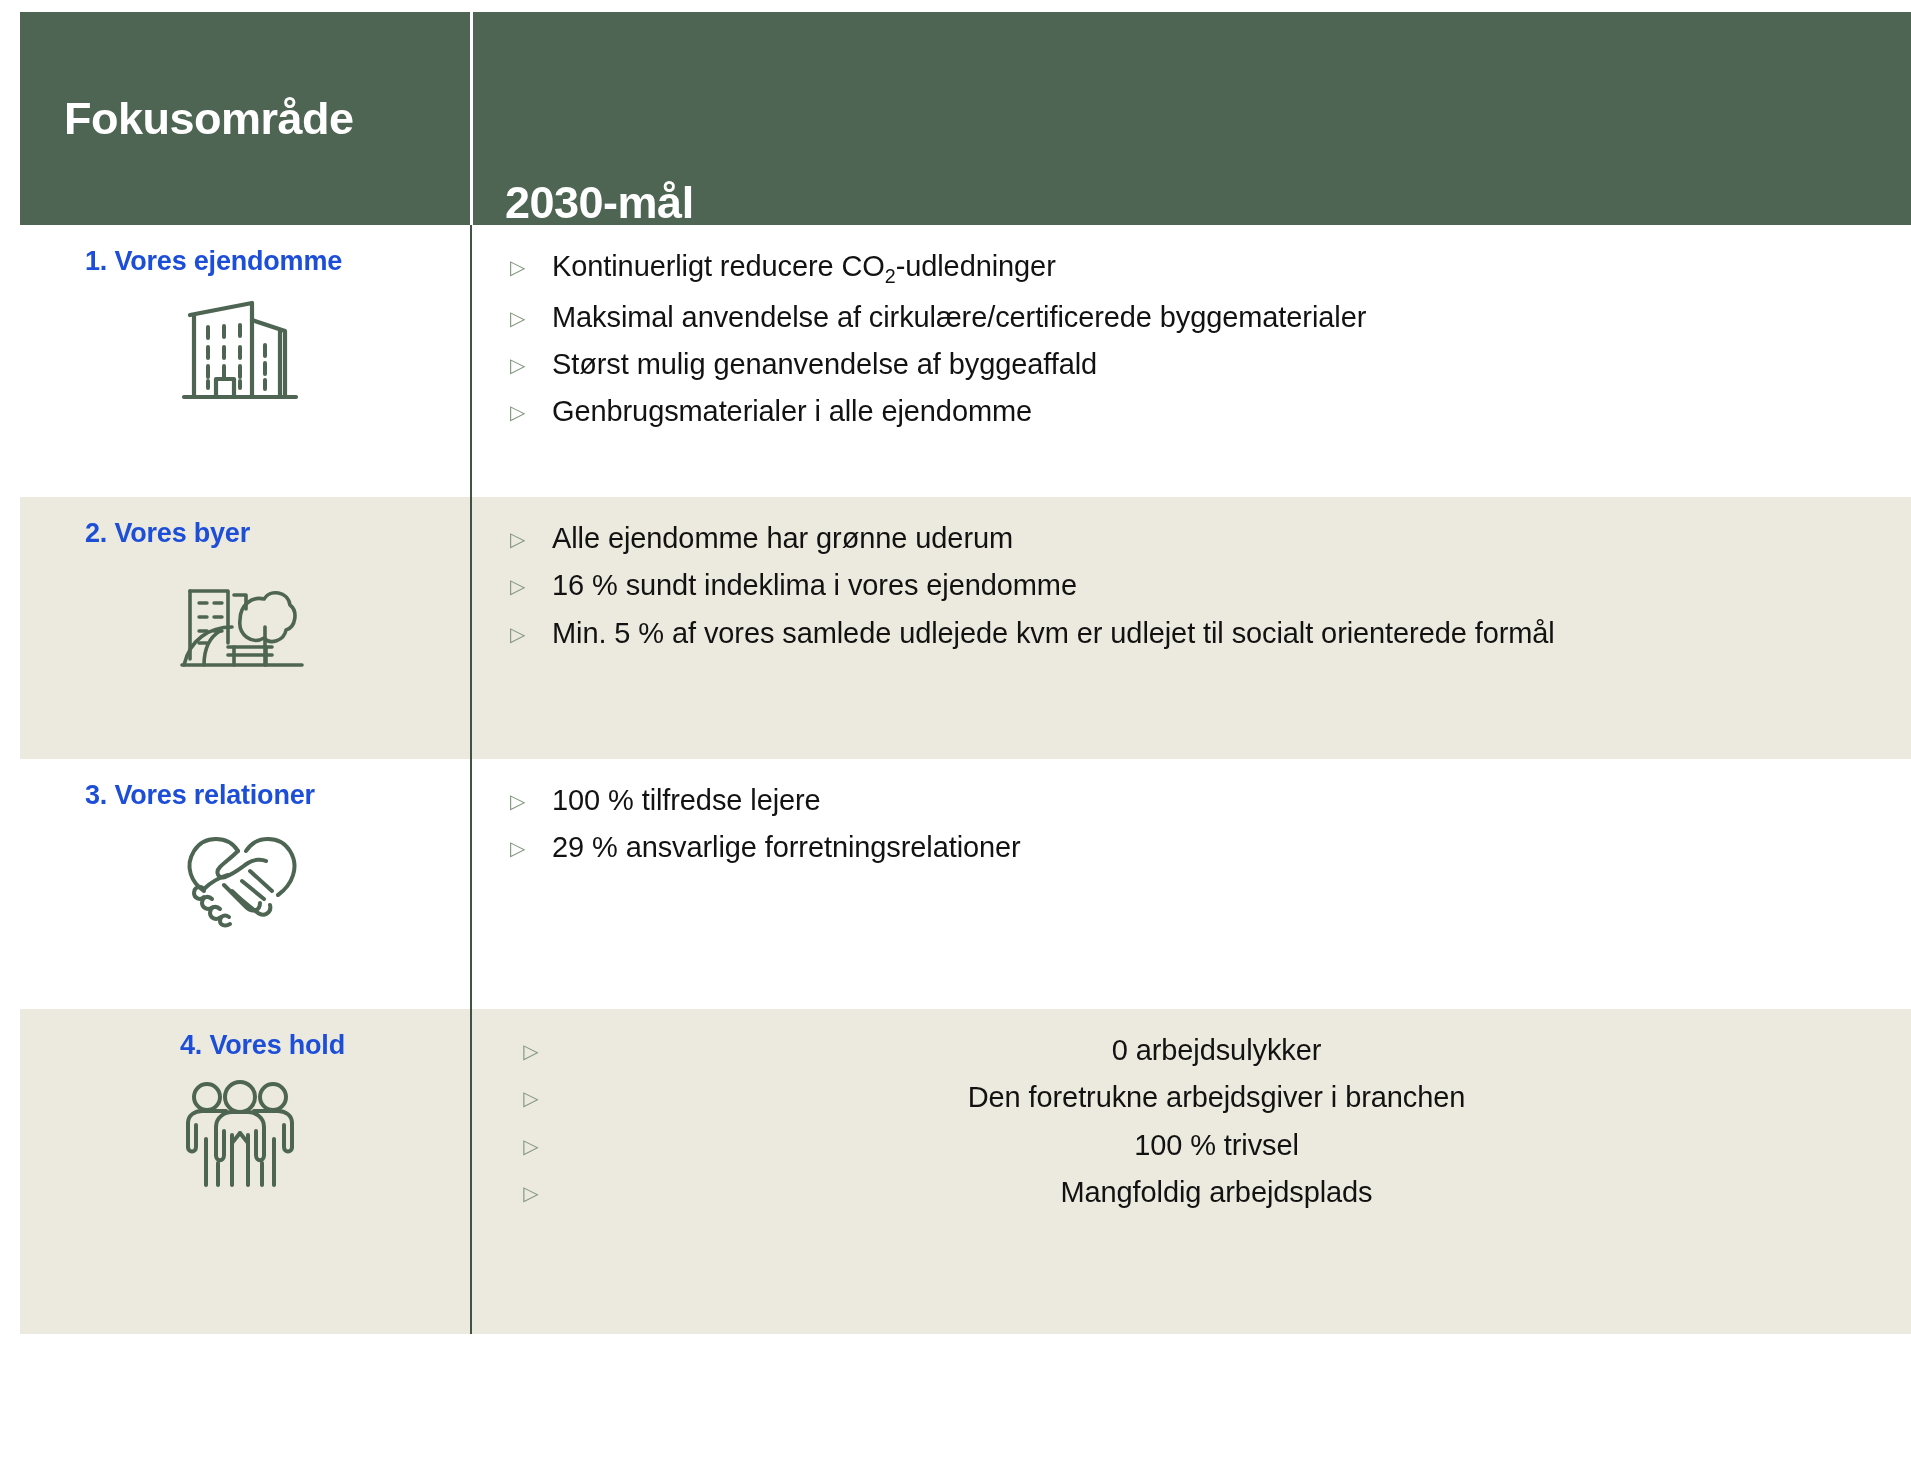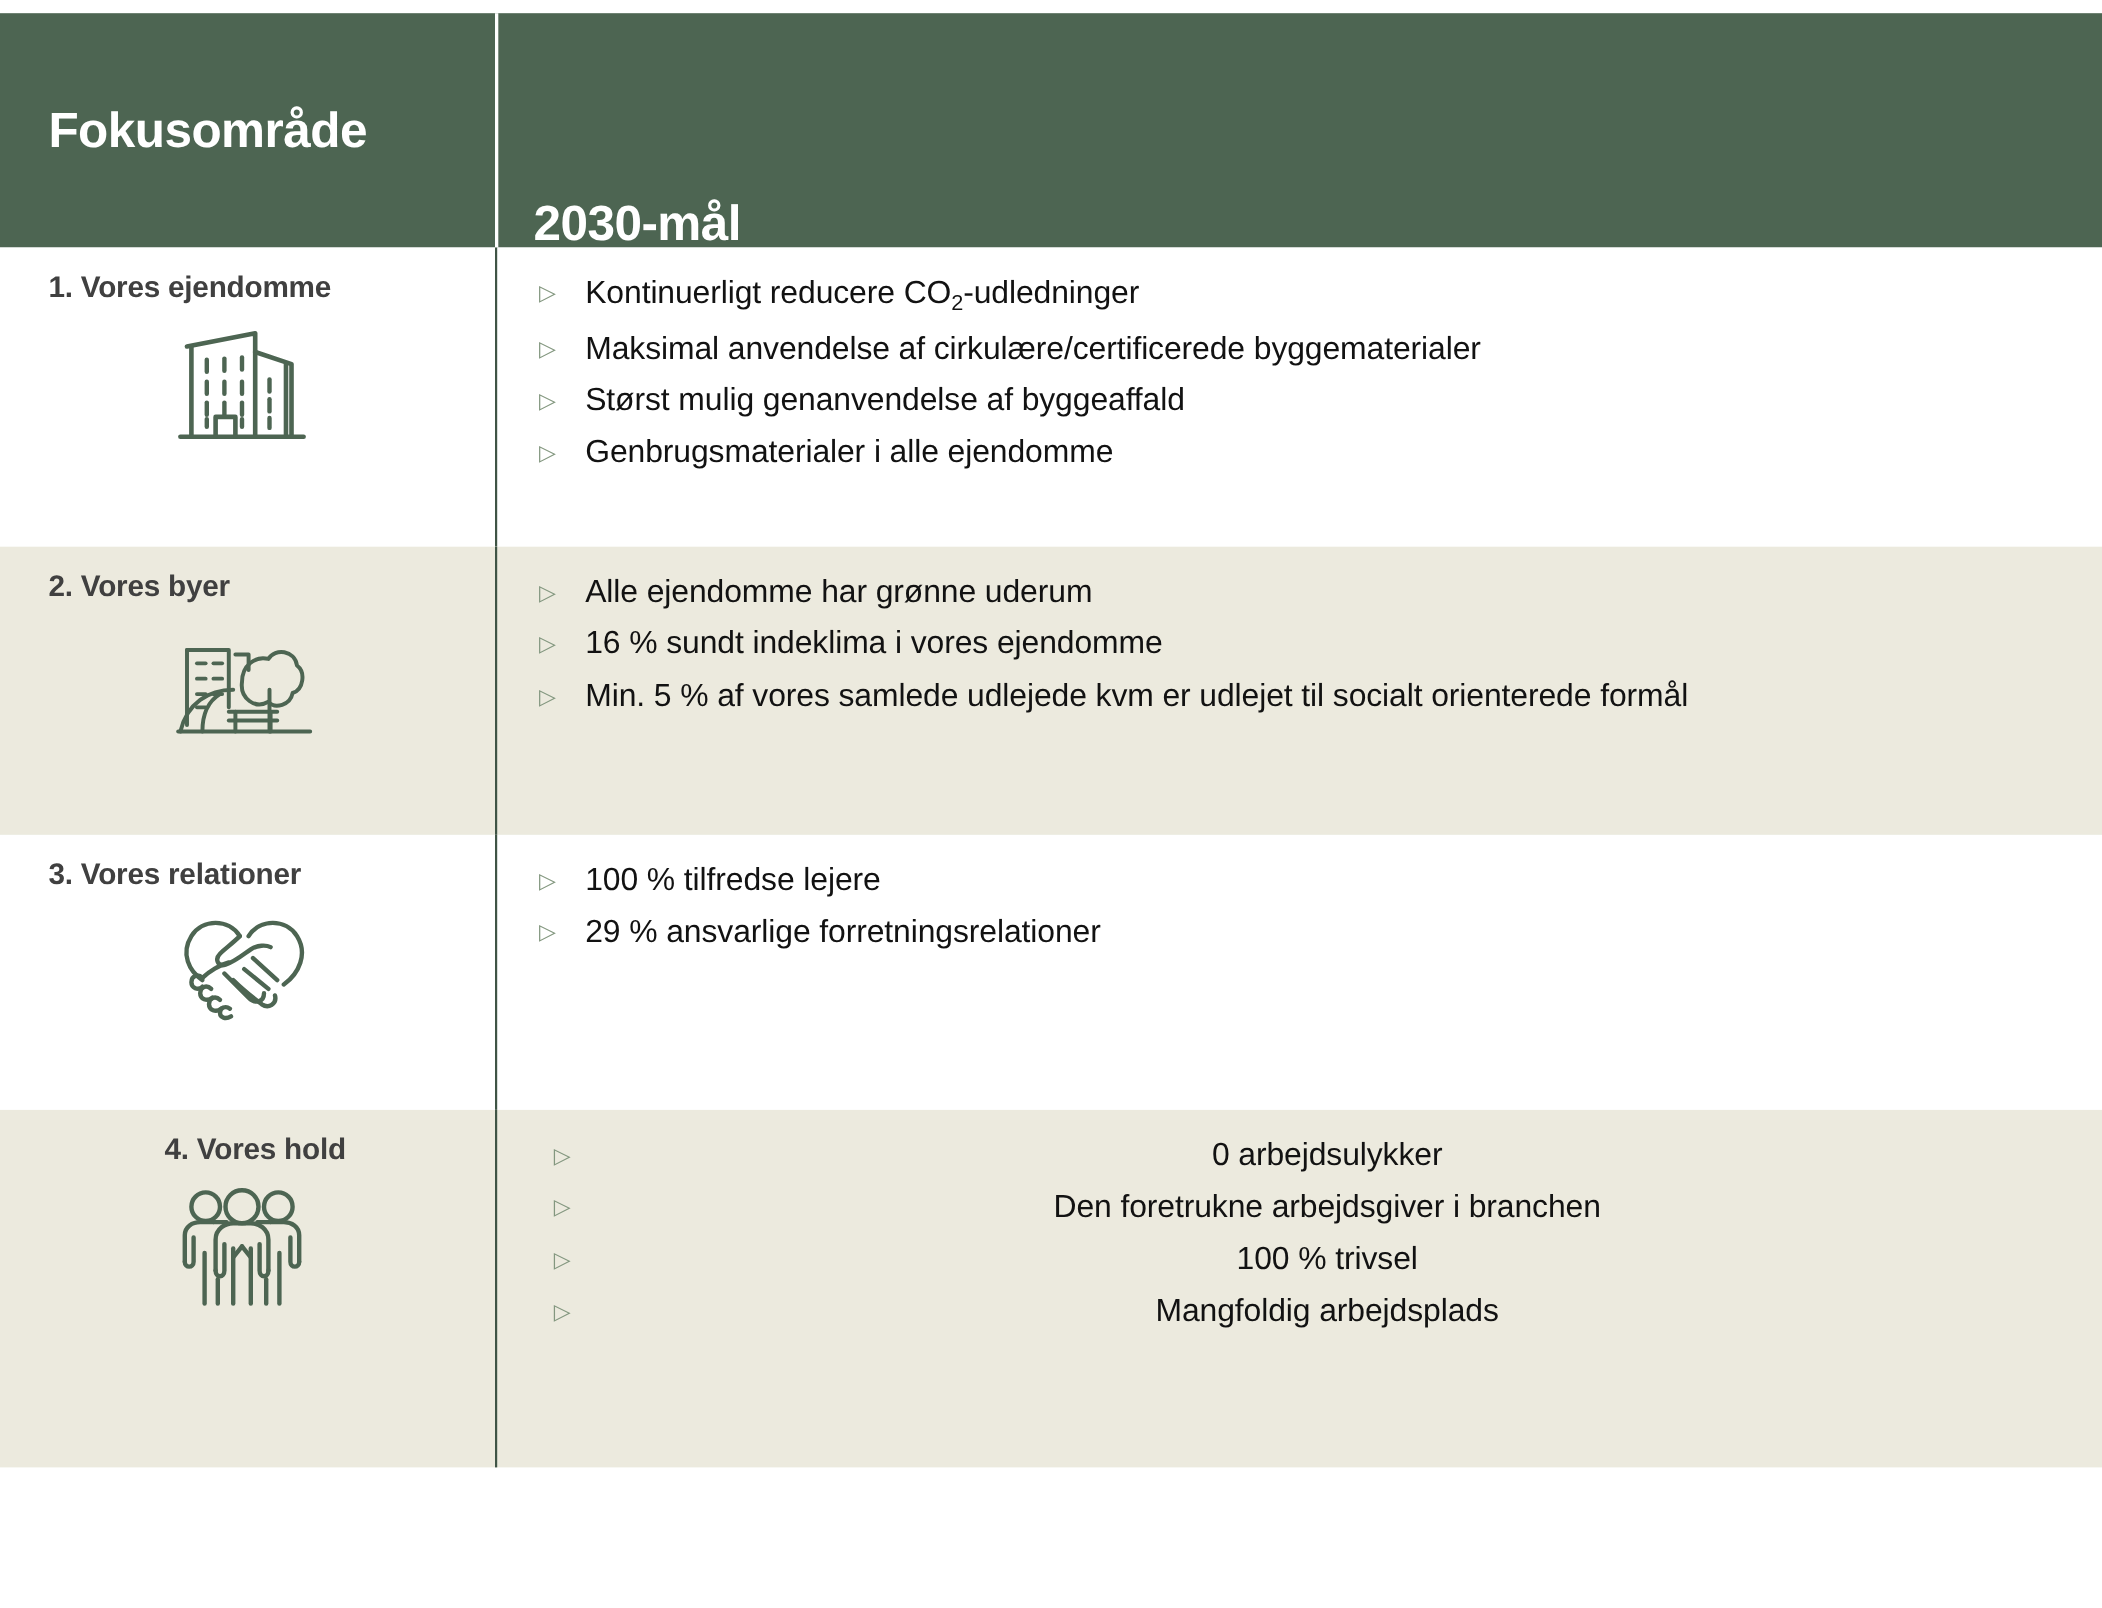--- a/index.html
+++ b/index.html
@@ -14,20 +14,21 @@
     overflow: hidden;
   }
 
   .table {
     position: relative;
     width: 1911px;
     height: 1462px;
     box-sizing: border-box;
     padding-top: 12px;
     padding-bottom: 12px;
+    padding-left: 20px;
   }
 
   
   .thead {
     display: flex;
     height: 213px;
     background: #4d6552;
   }
   .thead .col-focus {
     width: 450px;
@@ -94,24 +95,25 @@
   }
 
   .row1 { height: 272px; }
   .row2 { height: 262px; }
   .row3 { height: 250px; }
   .row4 { height: 325px; text-align: center; }
 
   .focus-title {
     font-size: 27px;
     font-weight: bold;
-    color: #404040;
+    color: #1d4ed8;
     letter-spacing: -0.2px;
     line-height: 1.1;
     white-space: nowrap;
+    margin-left: 21px;
   }
 
   .icon-wrap {
     margin-top: 16px;
     display: flex;
     justify-content: flex-start;
     padding-left: 116px;
   }
 
   

